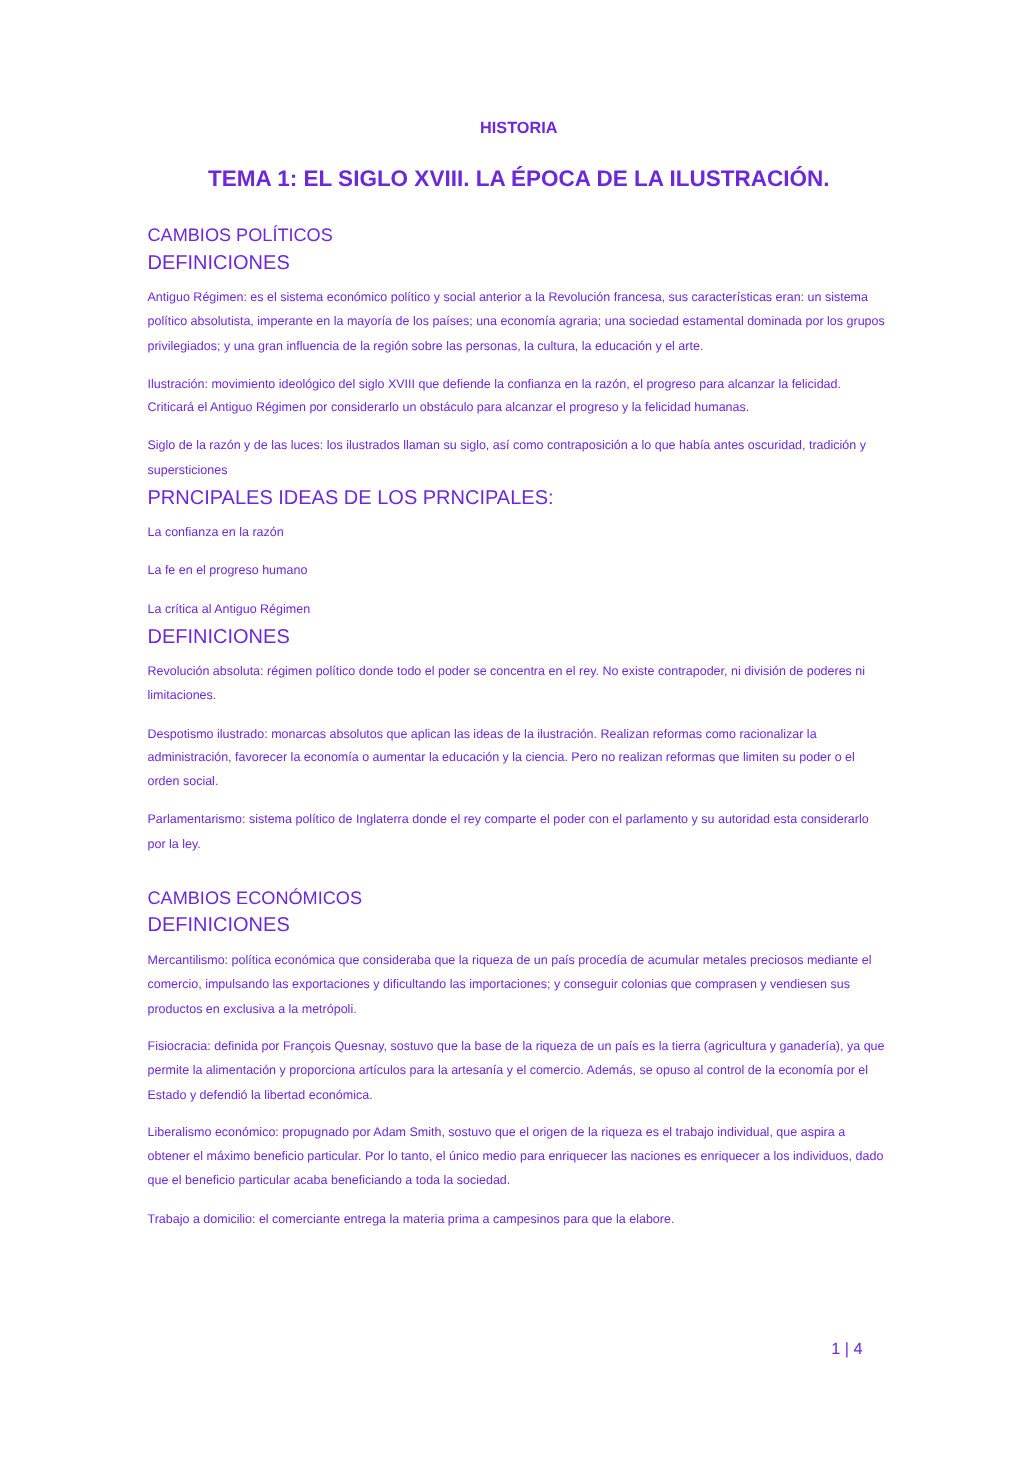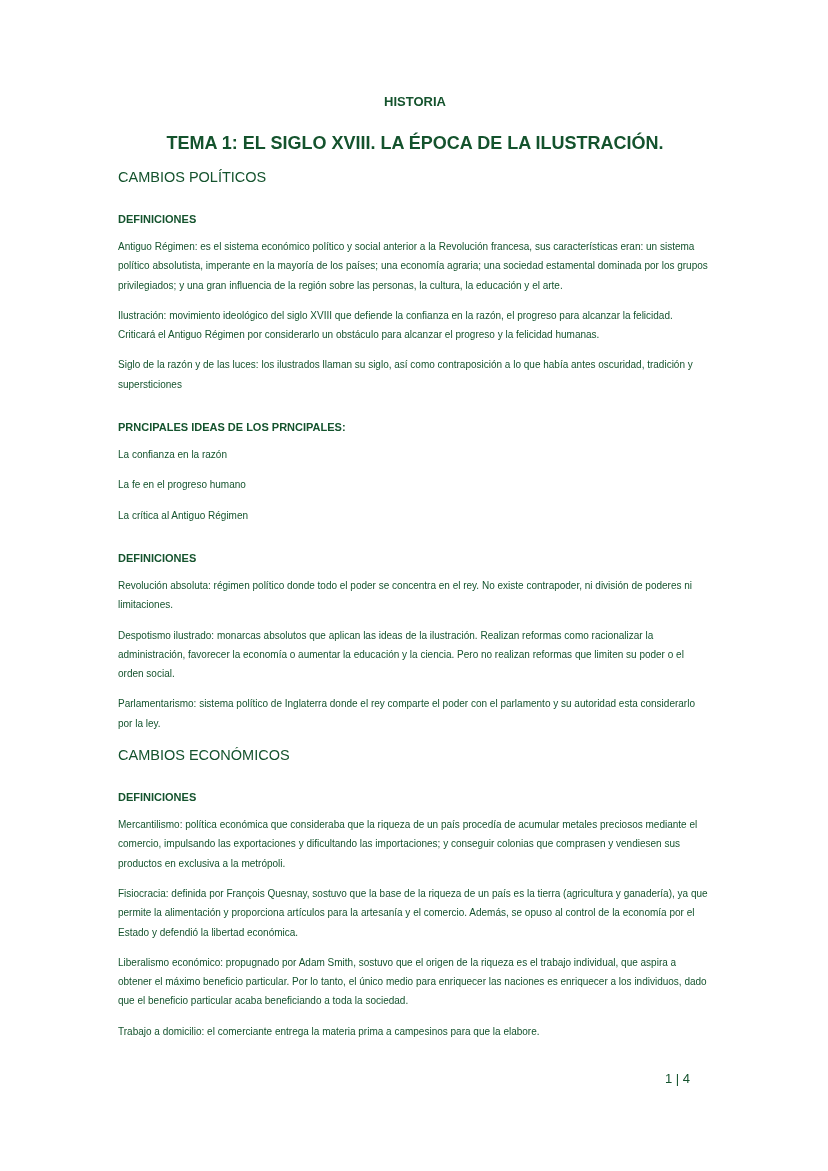--- a/index.html
+++ b/index.html
@@ -6,21 +6,21 @@
     margin: 0;
     padding: 0;
     background: #ffffff;
   }
   .page {
     position: relative;
     width: 828px;
     height: 1171px;
     background: #ffffff;
     font-family: "Liberation Sans", sans-serif;
-    color: #14532d;
+    color: #6d28d9;
     overflow: hidden;
   }
   .content {
     position: absolute;
     left: 118px;
     top: 94px;
     width: 594px;
   }
   .kicker {
     margin: 0;
@@ -30,30 +30,30 @@
     line-height: 16px;
   }
   .doc-title {
     margin: 21px 0 12px 0;
     text-align: center;
     font-weight: bold;
     font-size: 18px;
     line-height: 24px;
   }
   .section-heading {
-    margin: 14px 0 0 0;
+    margin: 26px 0 0 0;
     font-size: 14.5px;
     line-height: 17px;
     font-weight: normal;
   }
   .subheading {
-    margin: 26px 0 0 0;
-    font-size: 11px;
+    margin: 6px 0 0 0;
+    font-size: 16px;
     line-height: 14px;
-    font-weight: bold;
+    font-weight: normal;
   }
   .paragraph {
     margin: 11px 0 0 0;
     font-size: 10px;
     line-height: 19.3px;
   }
   .page-number {
     position: absolute;
     top: 1071px;
     right: 138px;

